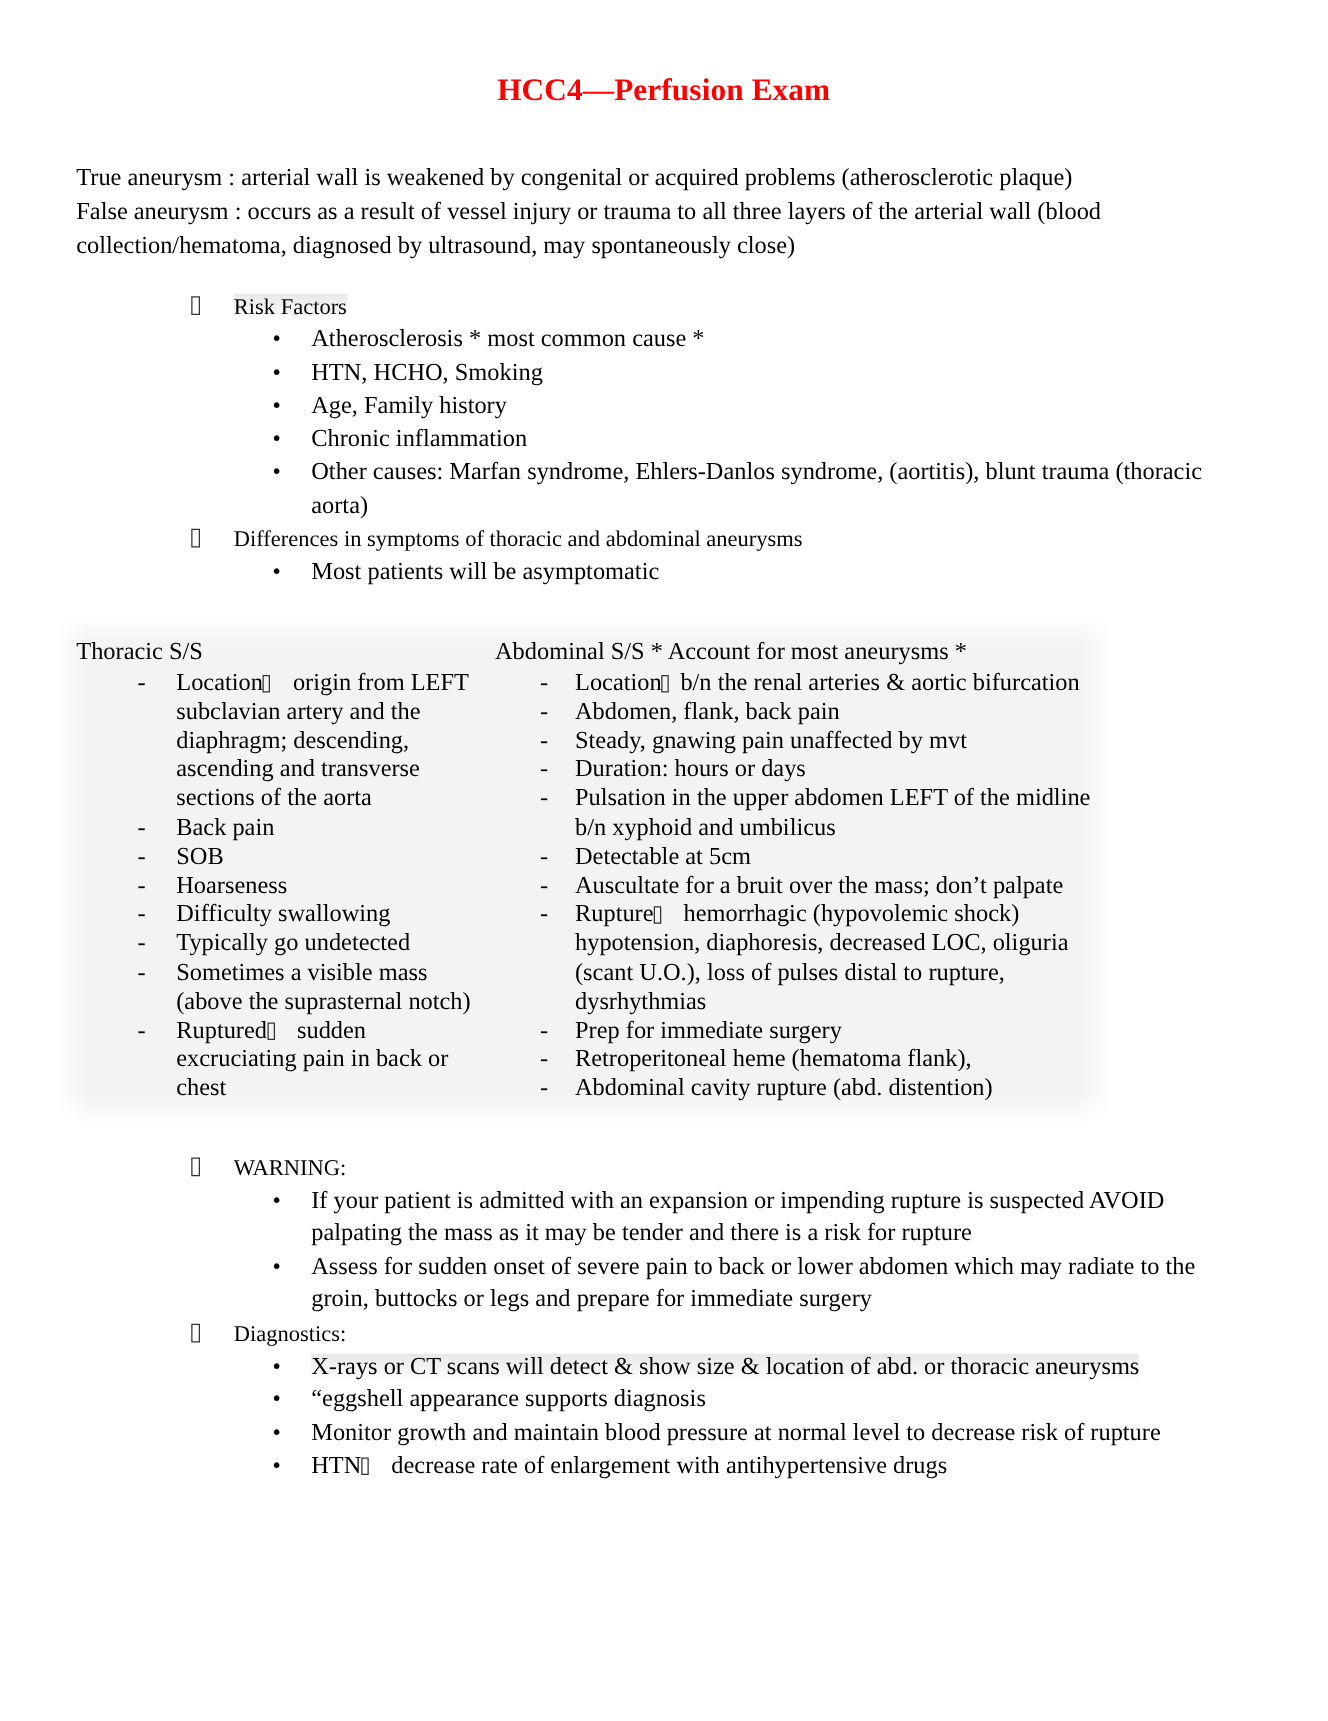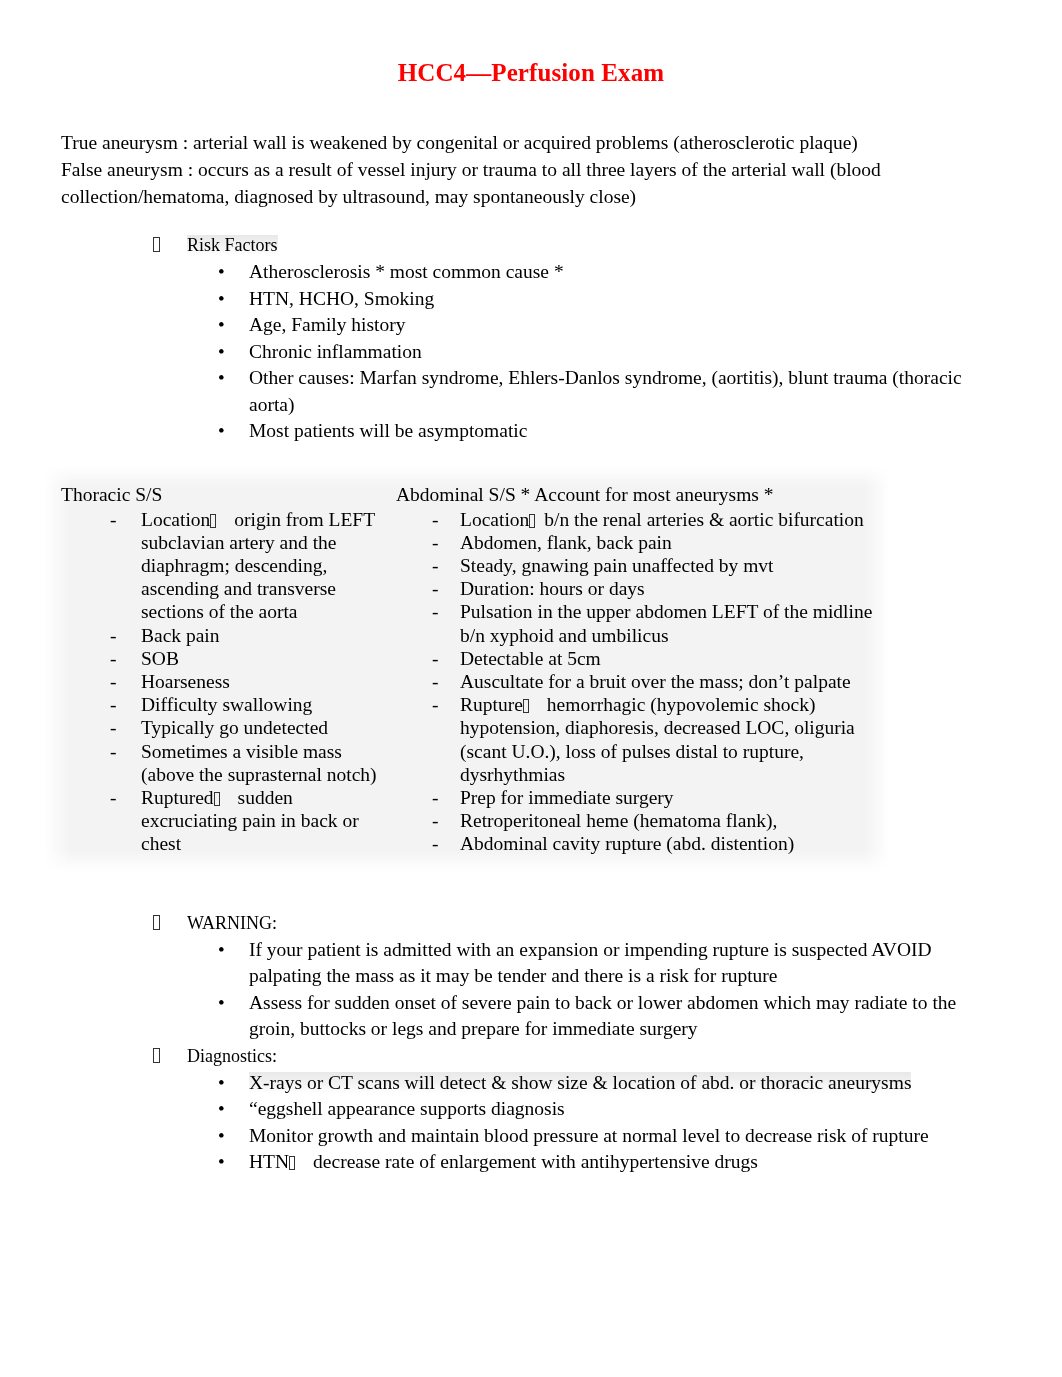--- a/index.html
+++ b/index.html
@@ -171,21 +171,21 @@
     font-size: 19.5px;
     line-height: 23.2px;
   }
   .col-right ul.dash > li { padding-left: 64px; }
   .col-right ul.dash > li > .bd { left: 36px; }
 
   .sp { display: inline-block; width: 18px; }
   .sp-sm { display: inline-block; width: 9px; }
 
   
-  .bottom-wrap { margin-top: 38px; }
+  .bottom-wrap { margin-top: 22px; }
 </style>
 </head>
 <body>
 
 <div class="page">
 
   <h1 class="doc-title">HCC4—Perfusion Exam</h1>
 
   <div class="body-wrap">
 
@@ -206,20 +206,26 @@
       </li>
     </ul>
     <ul class="lvl2">
       <li><span class="b2">•</span><span>Atherosclerosis * most common cause *</span></li>
       <li><span class="b2">•</span><span>HTN, HCHO, Smoking</span></li>
       <li><span class="b2">•</span><span>Age, Family history</span></li>
       <li><span class="b2">•</span><span>Chronic inflammation</span></li>
       <li><span class="b2">•</span><span>Other causes:  Marfan syndrome, Ehlers-Danlos syndrome, (aortitis), blunt trauma (thoracic aorta)</span></li>
     </ul>
 
+    <ul class="lvl1">
+      <li>
+        <span class="b1"><span class="glyphbox"></span></span>
+        <span>Differences in symptoms of thoracic and abdominal aneurysms</span>
+      </li>
+    </ul>
     <ul class="lvl2">
       <li><span class="b2">•</span><span>Most patients will be asymptomatic</span></li>
     </ul>
 
   </div>
 
   <div class="tbl-shell">
     <div class="tbl-bg"></div>
     <div class="tbl">
 

